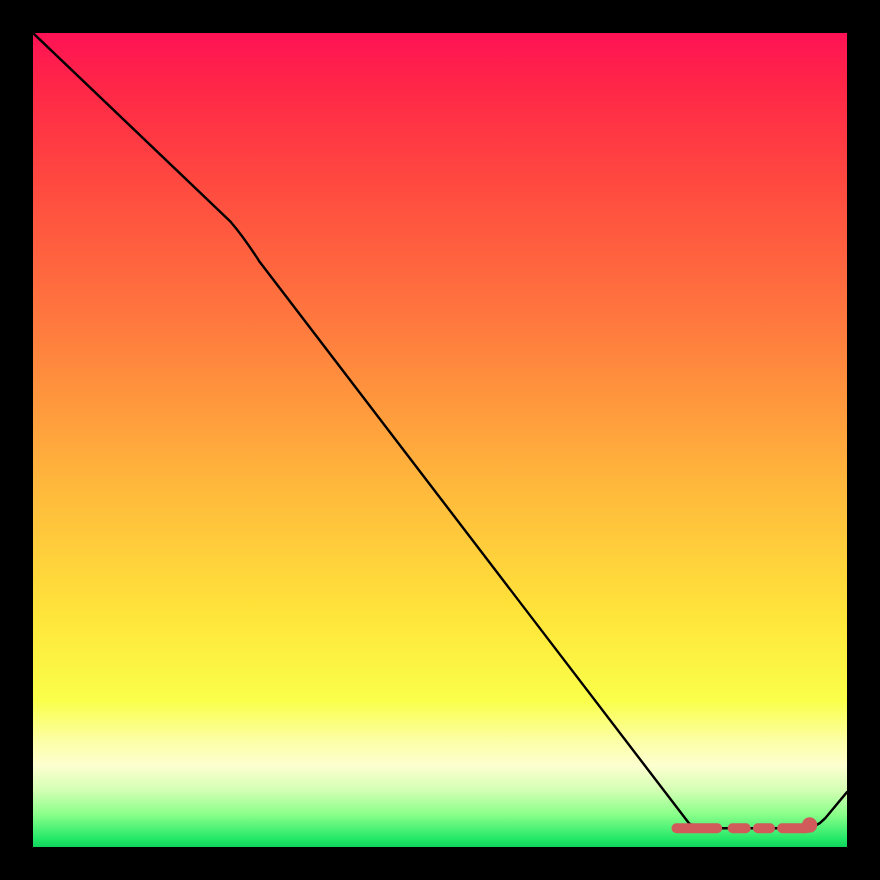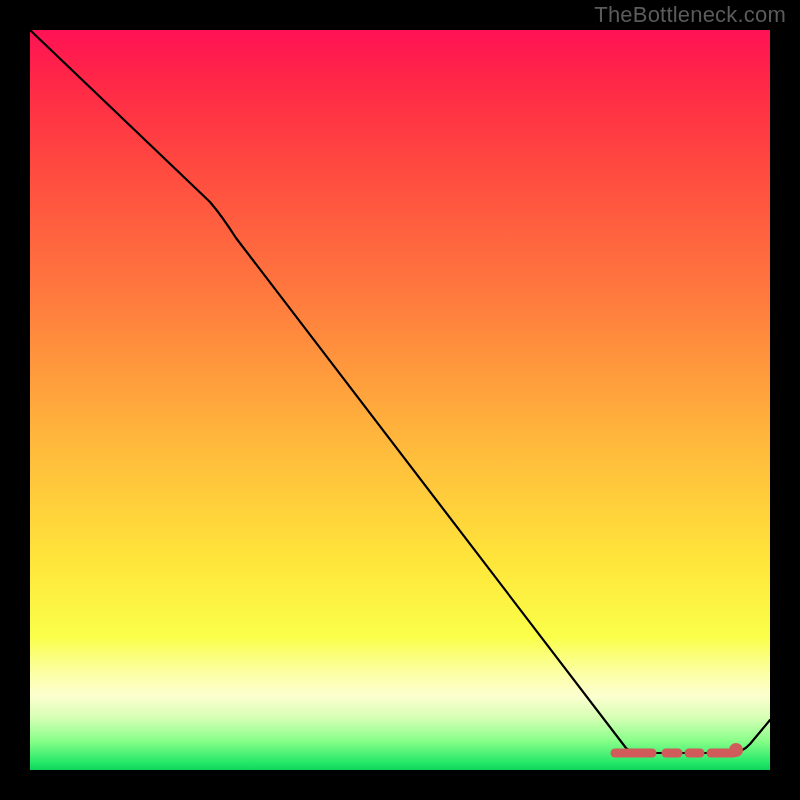--- a/index.html
+++ b/index.html
@@ -72,21 +72,20 @@
   }
   .marker-dot {
     fill: #d15a5a;
   }
 </style>
 </head>
 <body>
 
 <div class="frame">
 
-  <div class="watermark">TheBottleneck.com</div>
 
   <div class="plot-area">
 
     <svg class="curve" viewBox="0 0 740 740" preserveAspectRatio="none">
 
       <path class="line-main" d="M 0 0
                L 180 172
                Q 192 186 206 208
                L 596 718
                Q 601 723 612 723

